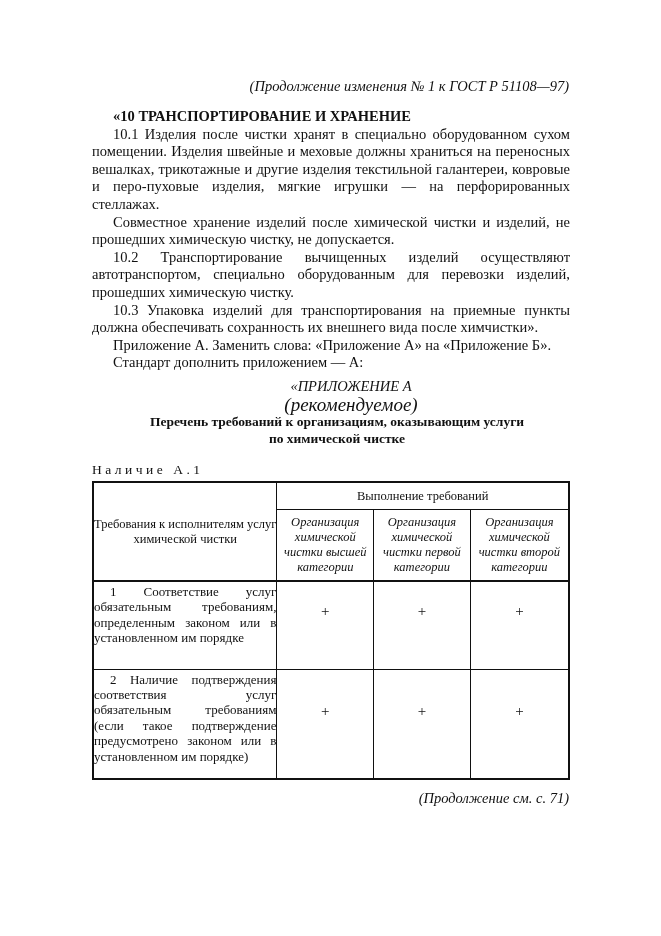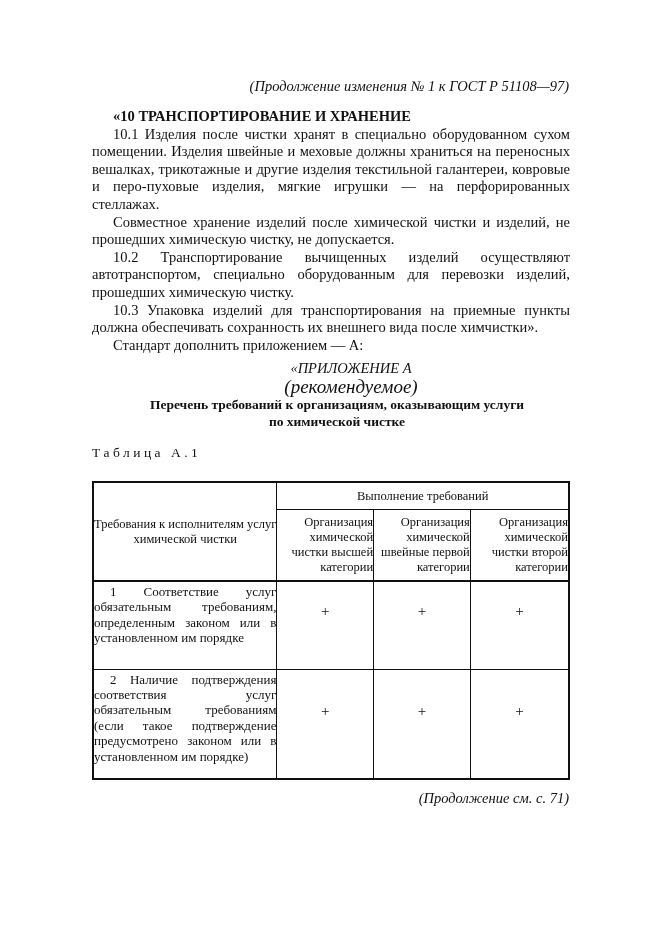--- a/index.html
+++ b/index.html
@@ -13,68 +13,69 @@
   .app-title { text-align:center; font-style:italic; margin-top:2px; padding-left:40px;}
   .app-sub { text-align:center; font-style:italic; font-size:19px; padding-left:40px;}
   .list-title { text-align:center; font-weight:bold; font-size:13.5px; line-height:17px; padding-left:12px;}
   .tab-cap { font-size:13.5px; letter-spacing:3.5px; margin-top:14px; }
   table { position:absolute; left:92px; top:481px; width:478px; border-collapse:collapse;
           font-size:12.5px; line-height:14.8px; }
   td, th { border:1px solid #111; font-weight:normal; vertical-align:middle; padding:2px 0; }
   table { border:2px solid #111; }
   .hdr-main { width:180px; text-align:center; }
   .hdr-group { height:22px; text-align:center; }
-  .hdr-sub { text-align:right; height:66px; }
+  .hdr-sub { text-align:center; height:66px;font-style:italic; }
   tr.sep td { border-top:2px solid #111; }
   .req { text-align:justify; font-size:13px; line-height:15.4px; vertical-align:top; }
   .req .ind { display:inline-block; width:16px; }
   .mark { text-align:center; font-size:15px; vertical-align:top; padding-top:22px; }
   .footer-cont { position:absolute; right:92px; top:790px; font-style:italic; font-size:14.5px; }
 </style>
 </head>
 <body>
 
 <div class="page">
 
   <div class="header-cont">(Продолжение изменения № 1 к ГОСТ Р 51108—97)</div>
 
   <div class="body">
     <div class="sec-title">«10 ТРАНСПОРТИРОВАНИЕ И ХРАНЕНИЕ</div>
     <p class="p">10.1 Изделия после чистки хранят в специально оборудованном сухом помещении. Изделия швейные и меховые должны храниться на переносных вешалках, трикотажные и другие изделия текстильной галантереи, ковровые и перо-пуховые изделия, мягкие игрушки — на перфорированных стеллажах.</p>
     <p class="p">Совместное хранение изделий после химической чистки и изделий, не прошедших химическую чистку, не допускается.</p>
     <p class="p">10.2  Транспортирование вычищенных изделий осуществляют автотранспортом, специально оборудованным для перевозки изделий, прошедших химическую чистку.</p>
     <p class="p">10.3 Упаковка изделий для транспортирования на приемные пункты должна обеспечивать сохранность их внешнего вида после химчистки».</p>
+    <p class="p">Приложение А. Заменить слова: «Приложение А» на «Приложение Б».</p>
     <p class="p">Стандарт дополнить приложением — А:</p>
 
     <div class="app-title" style="margin-top:6px;">«ПРИЛОЖЕНИЕ А</div>
     <div class="app-sub">(рекомендуемое)</div>
 
     <div class="list-title">
       <div>Перечень требований к организациям, оказывающим услуги</div>
       <div>по химической чистке</div>
     </div>
 
-    <div class="tab-cap">Таблица А.1</div>
+    <div class="tab-cap">Наличие А.1</div>
   </div>
 
   <table>
     <colgroup>
       <col style="width:185px">
         <col style="width:97px">
         <col style="width:97px">
         <col style="width:99px">
     </colgroup>
     <tbody>
         <tr>
       <th class="hdr-main" rowspan="2">Требования к исполнителям услуг химической чистки</th>
       <th class="hdr-group" colspan="3">Выполнение требований</th>
     </tr>
     <tr>
       <th class="hdr-sub">Организация химической чистки высшей категории</th>
-      <th class="hdr-sub">Организация химической швейные первой категории</th>
+      <th class="hdr-sub">Организация химической чистки первой категории</th>
       <th class="hdr-sub">Организация химической чистки второй категории</th>
     </tr>
     <tr class="sep" style="height:88px;">
       <td class="req"><span class="ind"></span><span>1</span> <span>Соответствие услуг обязательным требованиям, определенным законом или в установленном им порядке</span></td>
       <td class="mark">+</td>
       <td class="mark">+</td>
       <td class="mark">+</td>
     </tr>
     <tr style="height:110px;">
       <td class="req"><span class="ind"></span><span>2</span> <span>Наличие подтверждения соответствия услуг обязательным требованиям (если такое подтверждение предусмотрено законом или в установленном им порядке)</span></td>

